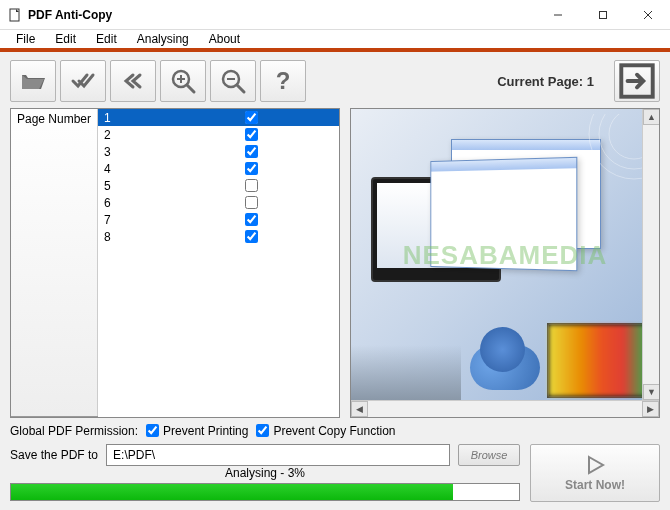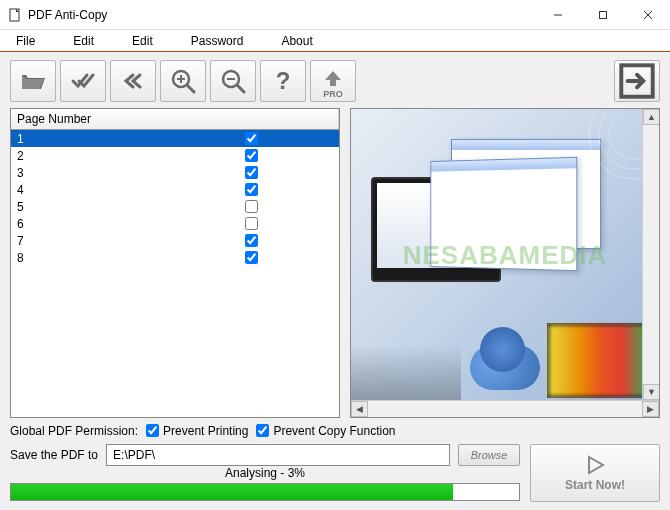--- a/index.html
+++ b/index.html
@@ -1,32 +1,32 @@
 <!DOCTYPE html>
 <html><head>
 <meta charset="utf-8">
 <style>
 * { box-sizing: border-box; margin: 0; padding: 0; }
 body { font-family: "Segoe UI", Tahoma, sans-serif; font-size: 12px; background: #fff; color: #000; width: 670px; height: 510px; overflow: hidden; }
 .titlebar { height: 30px; display: flex; align-items: center; padding: 0 0 0 8px; border-bottom: 1px solid #ddd; background: #fff; }
 .titlebar-icon { width: 14px; height: 14px; margin-right: 6px; }
-.titlebar-title { flex: 1; font-size: 12px; }
+.titlebar-title { flex: 1; font-size: 12px; font-weight: bold; }
 .win-controls { display: flex; height: 100%; }
 .win-btn { width: 45px; height: 30px; display: flex; align-items: center; justify-content: center; font-size: 14px; color: #333; }
-.menubar { height: 22px; display: flex; align-items: center; padding: 0 6px; background: #fff; border-bottom: 1px solid #c2410c; gap: 18px; }
+.menubar { height: 22px; display: flex; align-items: center; padding: 0 6px; background: #fff; border-bottom: 4px solid #c2410c; gap: 0; }
 .menu-item { padding: 2px 10px; font-size: 12px; }
 .content { background: #f0f0f0; padding: 8px 10px; height: calc(510px - 30px - 22px); display: flex; flex-direction: column; }
 .toolbar-row { display: flex; align-items: center; gap: 4px; margin-bottom: 6px; }
 .tb-btn { width: 46px; height: 42px; background: linear-gradient(#fdfdfd,#eaeaea); border: 1px solid #b5b5b5; border-radius: 2px; display: flex; align-items: center; justify-content: center; position: relative; }
 .tb-btn svg { width: 28px; height: 28px; }
 .tb-spacer { flex: 1; }
 .current-page { font-size: 13px; font-weight: 600; color: #333; margin-right: 16px; }
 .export-btn { width: 46px; height: 42px; background: linear-gradient(#fdfdfd,#eaeaea); border: 1px solid #b5b5b5; border-radius: 2px; display: flex; align-items: center; justify-content: center; }
 .main-area { display: flex; gap: 10px; flex: 1; min-height: 0; }
-.table-panel { width: 330px; border: 1px solid #888; background: #fff; display: flex; flex-direction: column; }
+.table-panel { width: 330px; border: 1px solid #888; background: #fff; display: flex; flex-direction: row; }
 .table-header { display: flex; background: linear-gradient(#fff,#eee); border-bottom: 1px solid #999; }
 .th { padding: 3px 6px; font-size: 12px; border-right: 1px solid #ccc; }
 .th-page { flex: 1; }
 .th-anticopy { width: 96px; text-align: left; }
 .table-body { flex: 1; overflow-y: auto; }
 .table-row { display: flex; height: 17px; align-items: center; }
 .table-row.selected { background: #0a63c2; color: #fff; }
 .td-page { flex: 1; padding: 0 6px; font-size: 12px; }
 .td-check { width: 96px; display: flex; align-items: center; padding-left: 2px; }
 .td-check input { width: 13px; height: 13px; }
@@ -91,21 +91,21 @@
           <line x1="9" y1="1" x2="1" y2="9" stroke="#333" stroke-width="1"></line>
         </svg>
       </div>
   </div>
 </div>
 
 <div class="menubar">
   <span class="menu-item">File</span>
   <span class="menu-item">Edit</span>
   <span class="menu-item">Edit</span>
-  <span class="menu-item">Password</span>
+  <span class="menu-item">Analysing</span>
   <span class="menu-item">About</span>
 </div>
 
 <div class="content">
 
   <div class="toolbar-row">
     <div class="tb-btn">
       <svg viewBox="0 0 28 28">
           <path d="M3 8 L3 22 L22 22 L26 11 L9 11 L7 8 Z" fill="#6a6a6a"></path>
           <path d="M3 8 L3 22 L20 22 L25 12 L8 12 Z" fill="#8a8a8a"></path>
@@ -136,27 +136,22 @@
           <circle cx="12" cy="12" r="8" fill="none" stroke="#6a6a6a" stroke-width="2.5"></circle>
           <line x1="18" y1="18" x2="25" y2="25" stroke="#6a6a6a" stroke-width="3" stroke-linecap="round"></line>
           <line x1="8" y1="12" x2="16" y2="12" stroke="#6a6a6a" stroke-width="2"></line>
         </svg>
     </div>
     <div class="tb-btn">
       <svg viewBox="0 0 28 28">
           <text x="14" y="22" text-anchor="middle" font-size="24" font-weight="bold" fill="#6a6a6a">?</text>
         </svg>
     </div>
-    <div class="tb-btn">
-      <svg viewBox="0 0 28 28">
-          <path d="M14 4 L22 13 L17 13 L17 19 L11 19 L11 13 L6 13 Z" fill="#888"></path>
-        </svg>
-      <span style="position:absolute;bottom:2px;font-size:9px;font-weight:bold;color:#777">PRO</span>
-    </div>
     <div class="tb-spacer"></div>
+    <span class="current-page">Current Page: 1</span>
     <div class="export-btn">
       <svg viewBox="0 0 28 28">
           <rect x="4" y="4" width="20" height="20" fill="none" stroke="#555" stroke-width="2.5"></rect>
           <path d="M8 14 L18 14 M14 10 L18 14 L14 18" fill="none" stroke="#555" stroke-width="2.5" stroke-linecap="round"></path>
         </svg>
     </div>
   </div>
 
   <div class="main-area">
     <div class="table-panel">

